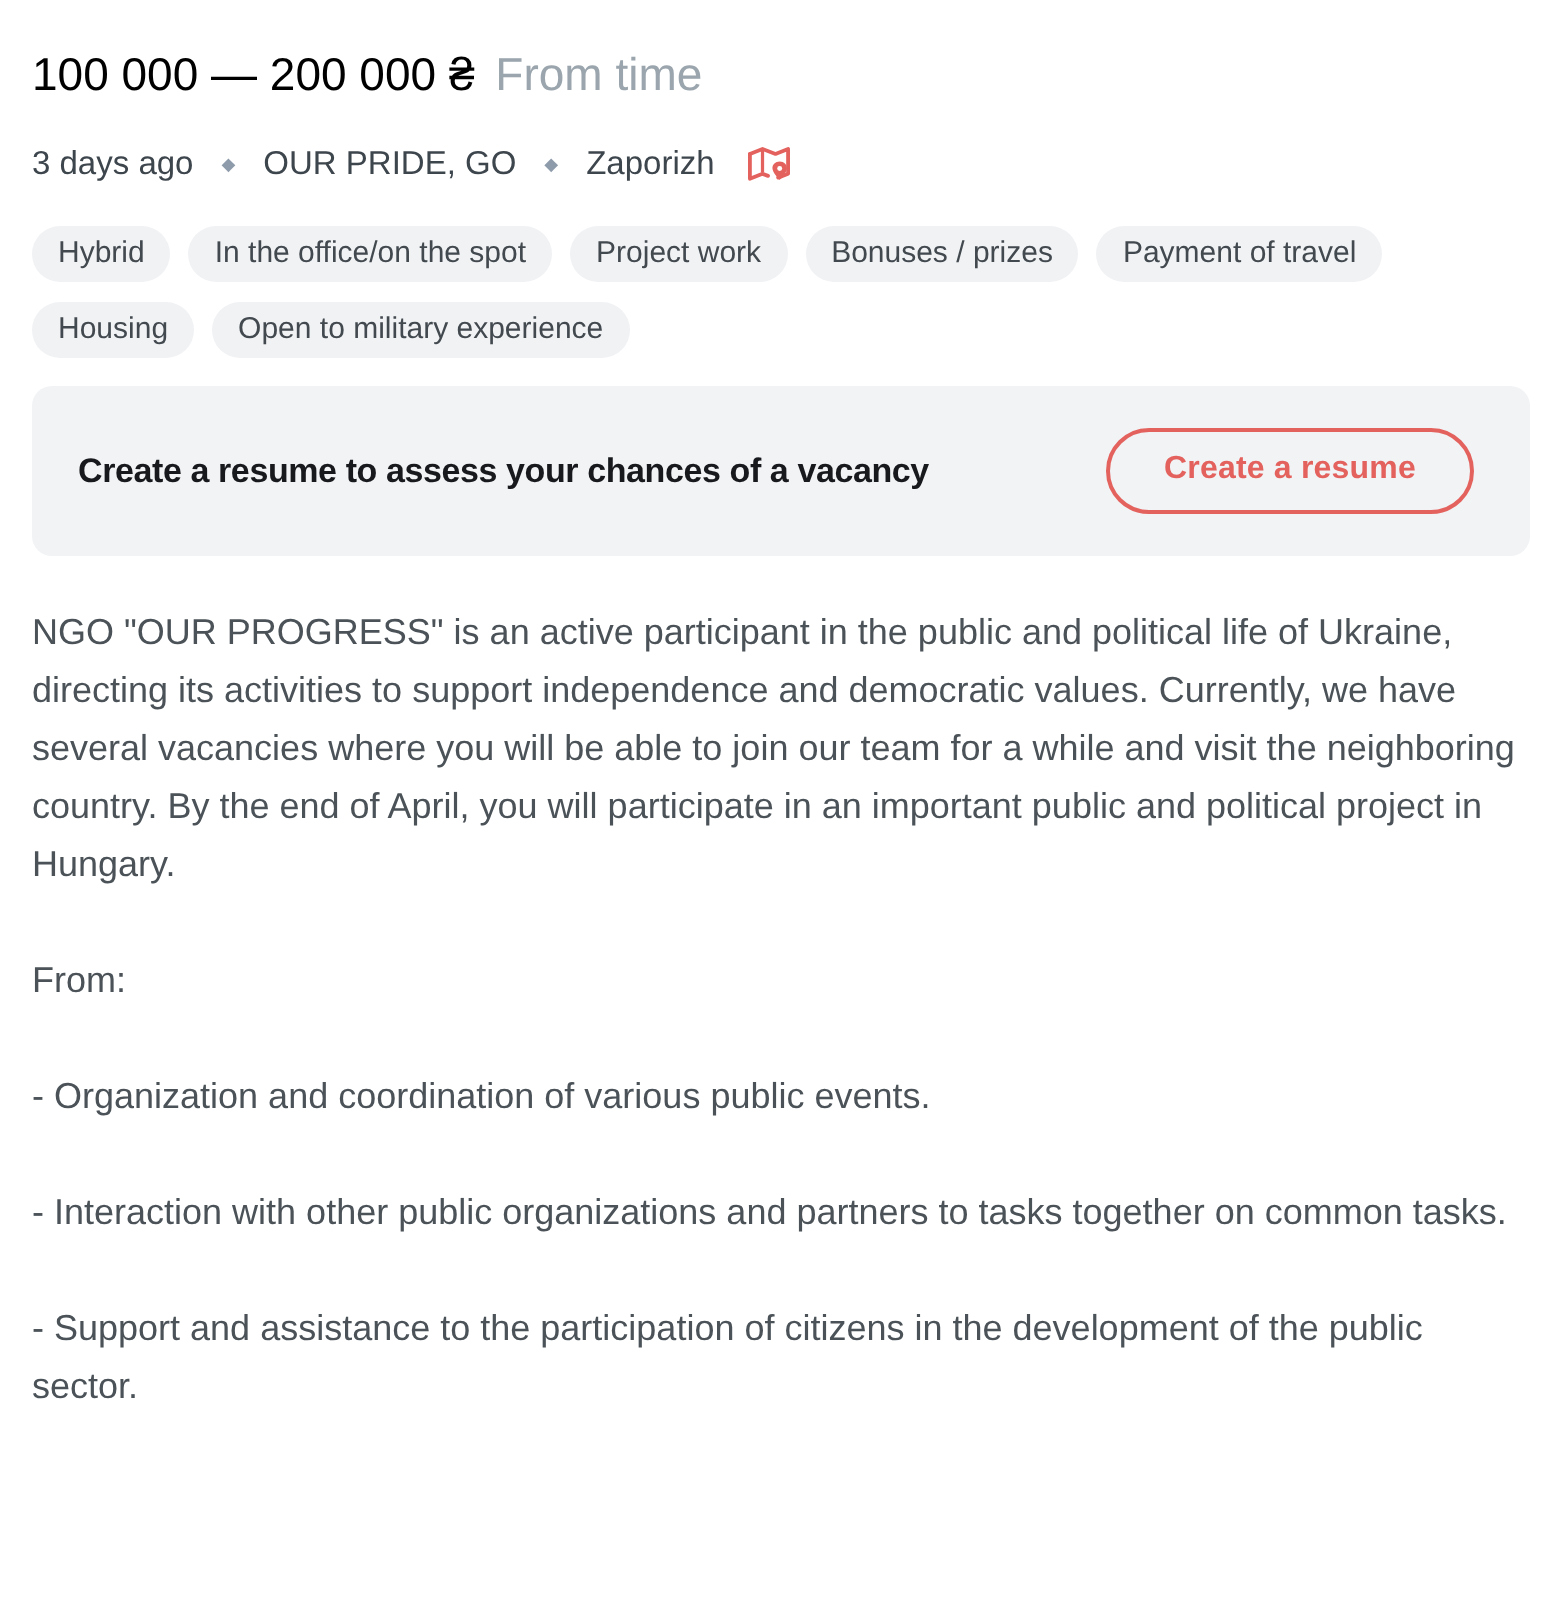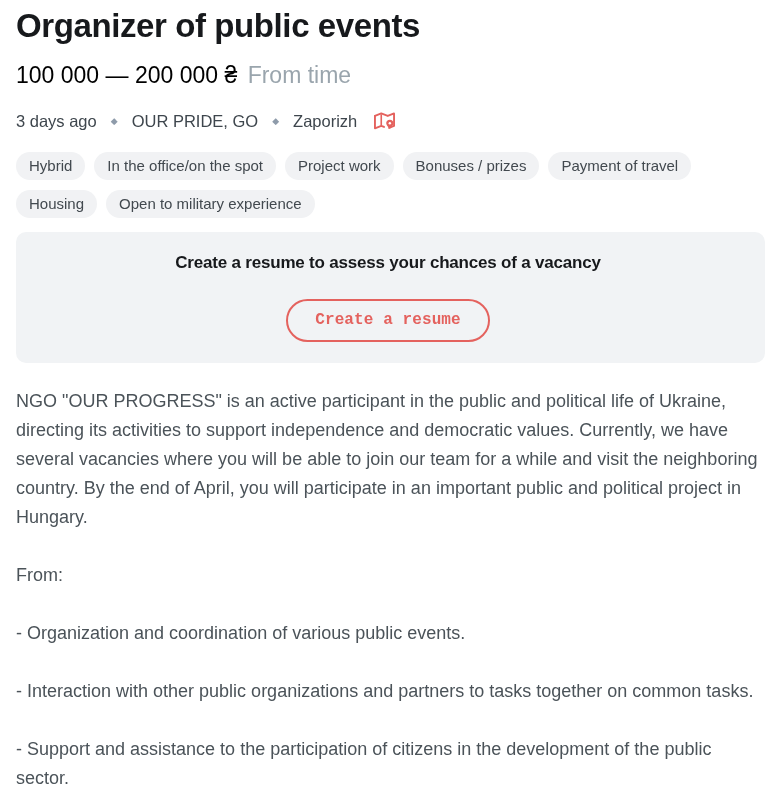--- a/index.html
+++ b/index.html
@@ -55,21 +55,20 @@
   }
 
   .callout {
     margin-top: 14px;
     background: #f1f3f5;
     border-radius: 10px;
     padding: 21px 28px 21px 23px;
     display: flex;
     align-items: center;
     gap: 26px;
-    flex-direction: column;
   }
   .callout-text { flex: 1 1 auto; }
   .callout-title {
     font-size: 17px;
     font-weight: 800;
     color: #17191c;
     letter-spacing: -0.2px;
   }
   .callout-desc {
     margin-top: 9px;
@@ -78,21 +77,21 @@
     color: #3d4449;
     max-width: 468px;
   }
   .callout-btn {
     flex: 0 0 auto;
     border: 2px solid #e4625e;
     color: #e4625e;
     background: transparent;
     border-radius: 22px;
     padding: 10px 27px 11px;
-    font-family: Liberation Mono, monospace;
+    font-family: Liberation Sans, sans-serif;
     font-size: 16px;
     font-weight: 700;
     letter-spacing: 0.1px;
     white-space: nowrap;
     cursor: pointer;
   }
 
   .description {
     margin-top: 24px;
     font-size: 18px;
@@ -101,21 +100,20 @@
     max-width: 751px;
   }
   .description p { margin: 0 0 29px 0; }
   .description p:last-child { margin-bottom: 0; }
 </style>
 </head>
 <body>
 
 <div class="page">
 
-  <h1 class="vacancy-title">Organizer of public events</h1>
 
   <div class="salary-row">
     <span class="salary">100 000 — 200 000 ₴</span>
     <span class="salary-note">From time</span>
   </div>
 
   <div class="meta-row">
     <span>3 days ago</span>
     <span class="meta-sep">◆</span>
     <span>OUR PRIDE, GO</span>

